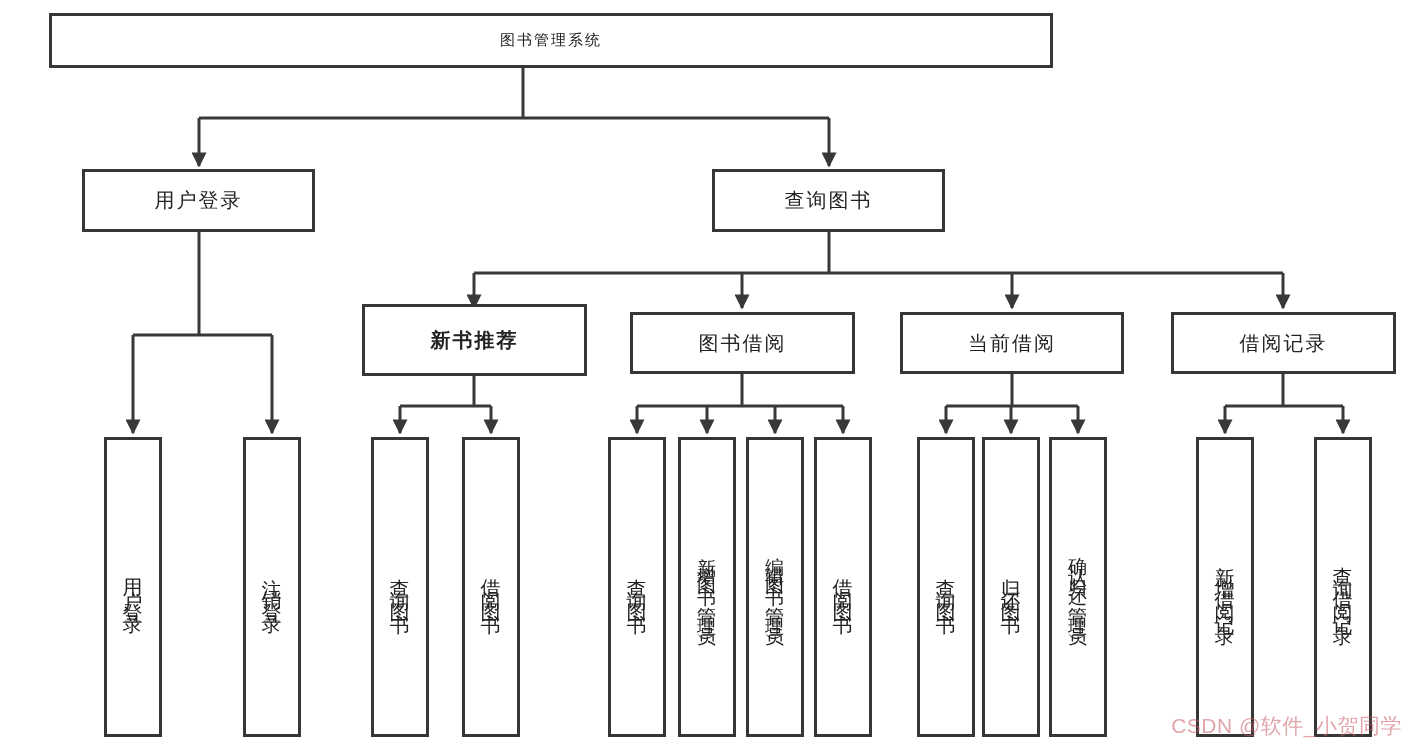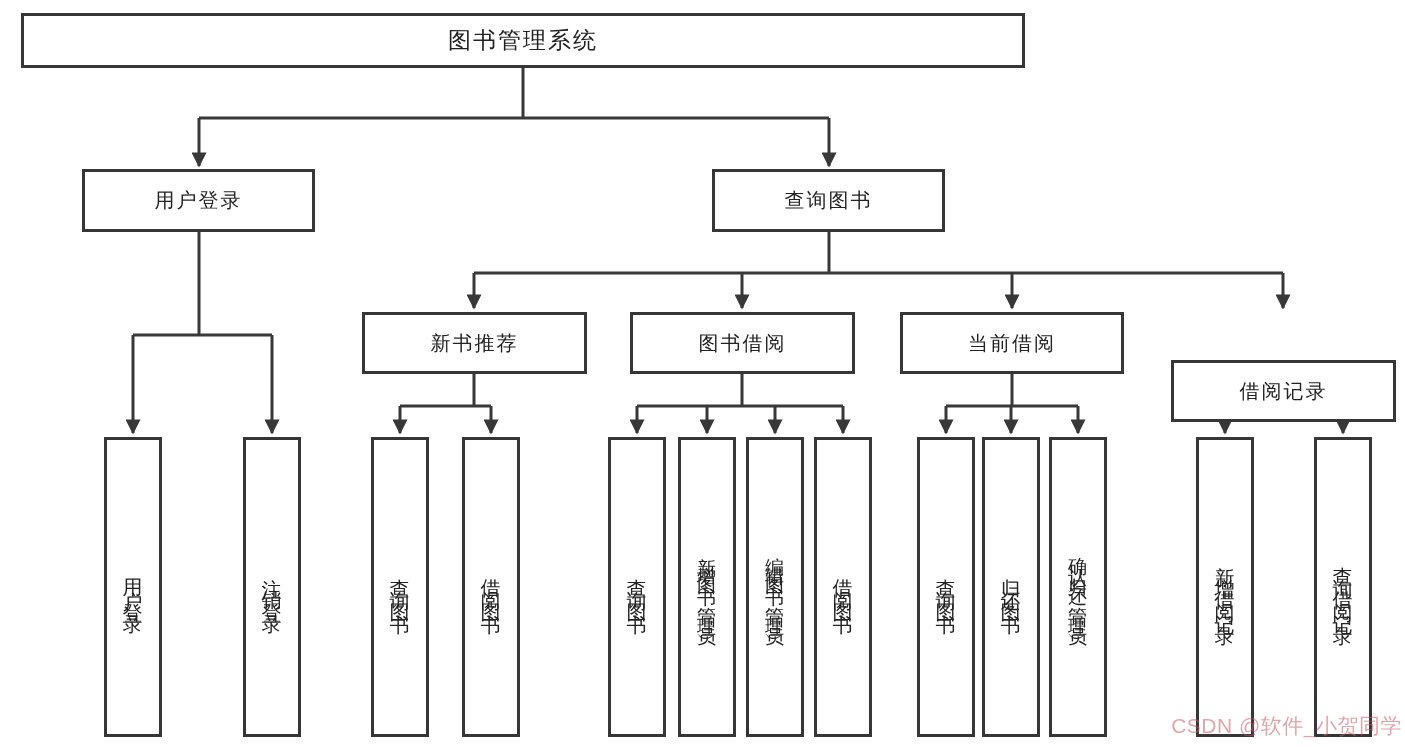--- a/index.html
+++ b/index.html
@@ -7,21 +7,21 @@
     position:relative;width:1405px;height:747px;background:#ffffff;
     font-family:"Liberation Sans",sans-serif;overflow:hidden;
   }
   .box{
     position:absolute;box-sizing:border-box;background:#ffffff;
     border:3px solid #363636;color:#222222;
     display:flex;align-items:center;justify-content:center;
     z-index:2;
   }
   .hbox{font-size:20px;letter-spacing:2px;white-space:nowrap;}
-  .root{font-size:23px;}
+  .root{font-size:15px;margin-left:28px;}
   .vbox{
     writing-mode:vertical-rl;text-orientation:mixed;
     font-size:20px;letter-spacing:12px;line-height:1;
   }
   .vbox.long{letter-spacing:10px;font-size:19px;}
   .connectors{position:absolute;left:0;top:0;z-index:1;pointer-events:none;}
   .watermark{
     position:absolute;top:712px;right:3px;z-index:5;
     font-size:21px;letter-spacing:0.5px;color:rgba(201,90,100,0.55);
     white-space:nowrap;
@@ -67,24 +67,24 @@
     <line x1="1078" y1="406" x2="1078" y2="433" stroke="#383838" stroke-width="3" marker-end="url(#arw)"></line>
     <line x1="1225" y1="406" x2="1225" y2="433" stroke="#383838" stroke-width="3" marker-end="url(#arw)"></line>
     <line x1="1343" y1="406" x2="1343" y2="433" stroke="#383838" stroke-width="3" marker-end="url(#arw)"></line>
   </svg>
 
   <div class="box hbox root" style="left:21px;top:13px;width:1004px;height:55px;">图书管理系统</div>
 
   <div class="box hbox" style="left:82px;top:169px;width:233px;height:63px;">用户登录</div>
   <div class="box hbox" style="left:712px;top:169px;width:233px;height:63px;">查询图书</div>
 
-  <div class="box hbox" style="left:362px;top:312px;width:225px;height:62px;">新书推荐</div>
+  <div class="box hbox" style="left:362px;top:304px;width:225px;height:72px;font-weight:bold;">新书推荐</div>
   <div class="box hbox" style="left:900px;top:312px;width:224px;height:62px;">当前借阅</div>
   <div class="box hbox" style="left:630px;top:312px;width:225px;height:62px;">图书借阅</div>
-  <div class="box hbox" style="left:1171px;top:312px;width:225px;height:62px;margin-top:48px;">借阅记录</div>
+  <div class="box hbox" style="left:1171px;top:312px;width:225px;height:62px;">借阅记录</div>
 
   <div class="box vbox" style="left:104px;top:437px;width:58px;height:300px;">用户登录</div>
   <div class="box vbox" style="left:243px;top:437px;width:58px;height:300px;">注销登录</div>
 
   <div class="box vbox" style="left:371px;top:437px;width:58px;height:300px;">查询图书</div>
   <div class="box vbox" style="left:462px;top:437px;width:58px;height:300px;">借阅图书</div>
 
   <div class="box vbox" style="left:608px;top:437px;width:58px;height:300px;">查询图书</div>
   <div class="box vbox long" style="left:678px;top:437px;width:58px;height:300px;">新增图书（管理员）</div>
   <div class="box vbox long" style="left:746px;top:437px;width:58px;height:300px;">编辑图书（管理员）</div>

